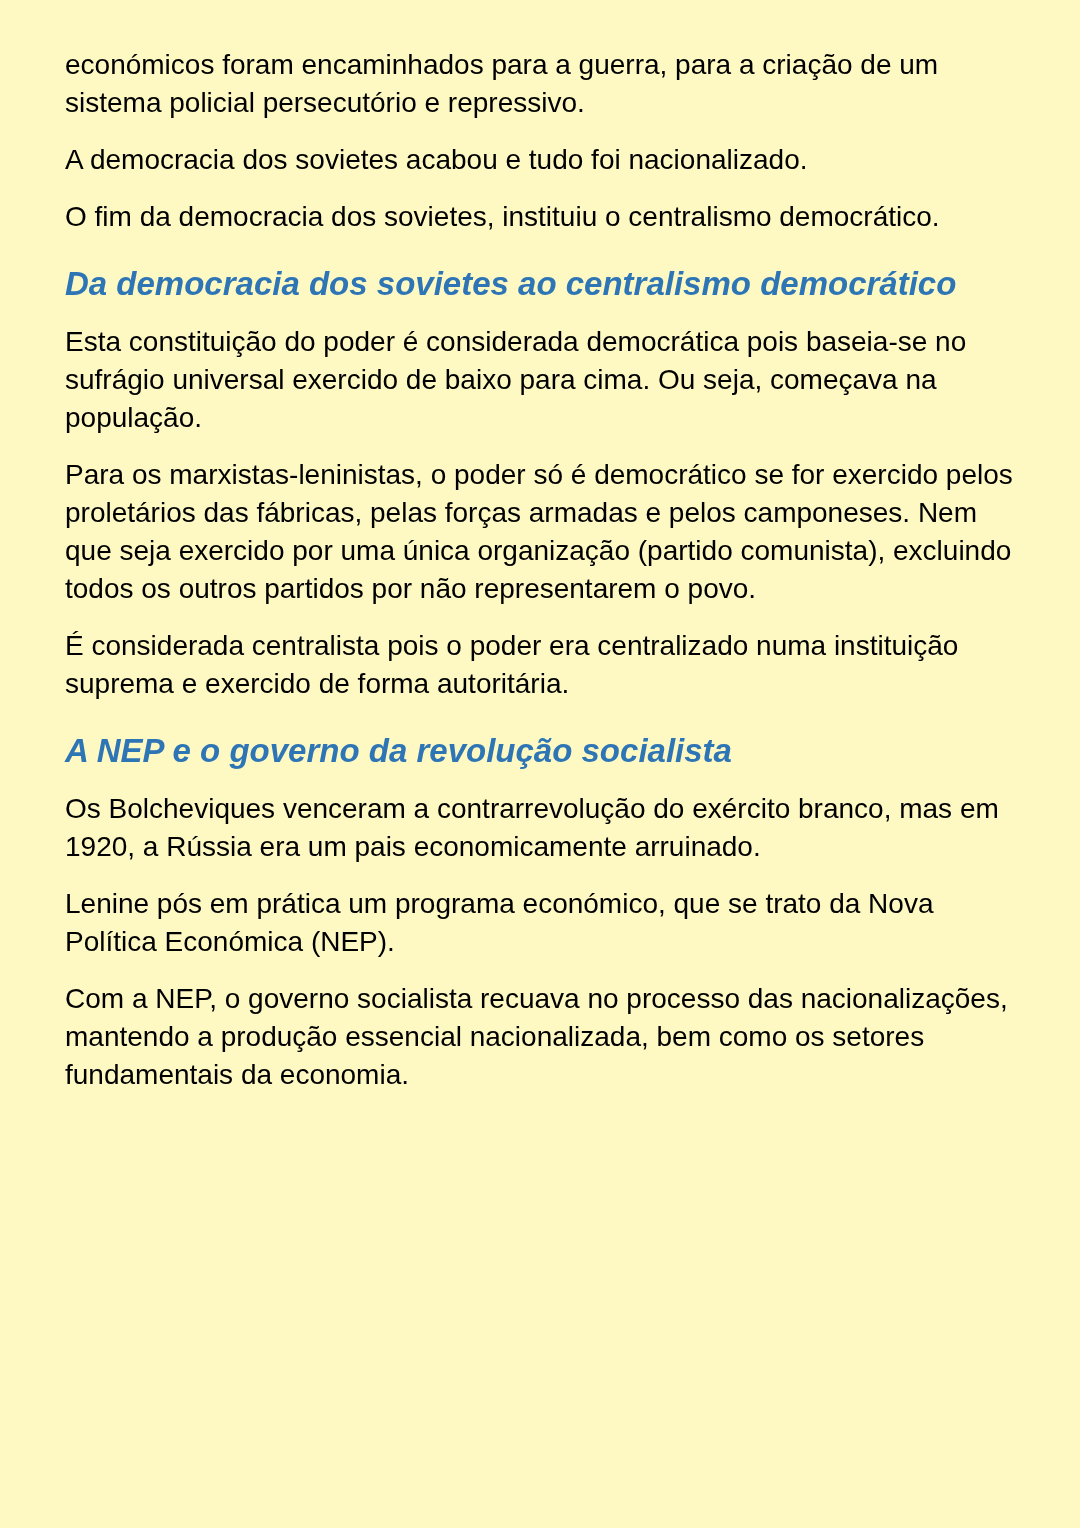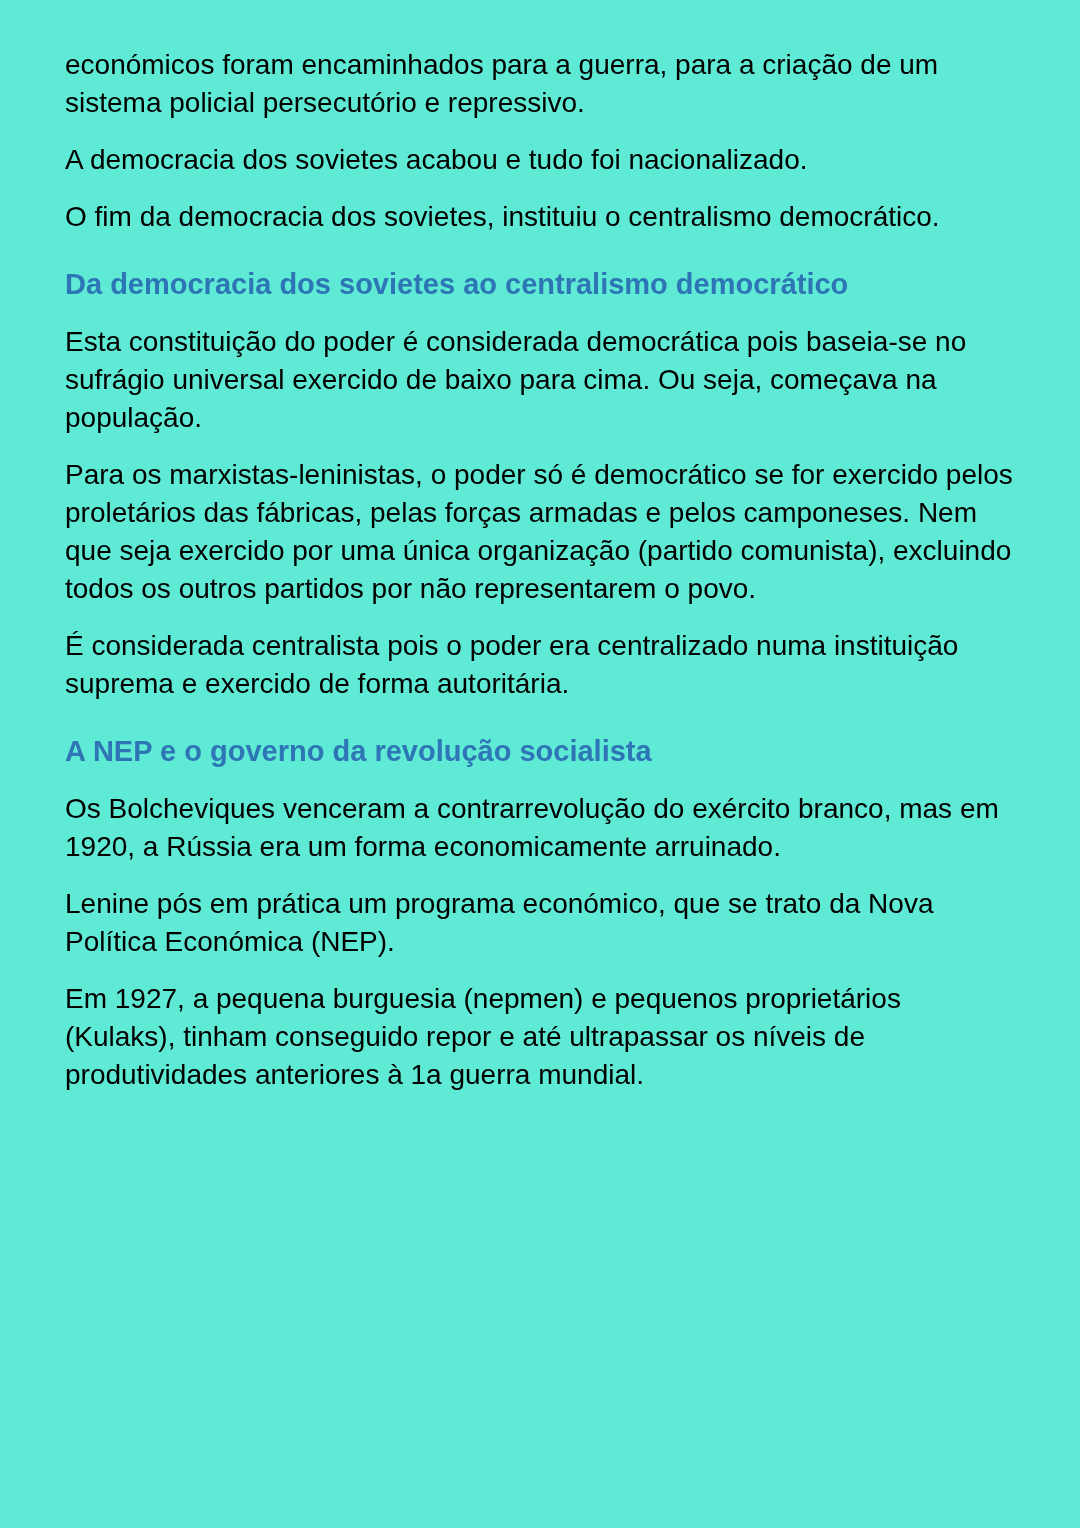--- a/index.html
+++ b/index.html
@@ -11,50 +11,51 @@
     width: 1080px;
     height: 1528px;
     font-family: "Liberation Sans", "DejaVu Sans", sans-serif;
     overflow: hidden;
   }
   .page {
     box-sizing: border-box;
     width: 1080px;
     height: 1528px;
     padding: 46px 65px 40px 65px;
-    background: #5eead4;
+    background: #fef9c3;
   }
   .doc-body {
     width: 950px;
   }
   .para {
     font-size: 28px;
     line-height: 38px;
     color: #000000;
     margin: 0 0 19px 0;
     letter-spacing: 0;
   }
   .heading {
-    font-size: 29px;
+    font-size: 33px;
     line-height: 44px;
     font-weight: bold;
     color: #2e75b6;
     margin: 26px 0 17px 0;
+    font-style: italic;
   }
 </style>
 </head>
 <body>
 
 <div class="page">
   <div class="doc-body">
     <p class="para">económicos foram encaminhados para a guerra, para a criação de um sistema policial persecutório e repressivo.</p>
     <p class="para">A democracia dos sovietes acabou e tudo foi nacionalizado.</p>
     <p class="para">O fim da democracia dos sovietes, instituiu o centralismo democrático.</p>
     <h2 class="heading">Da democracia dos sovietes ao centralismo democrático</h2>
     <p class="para">Esta constituição do poder é considerada democrática pois baseia-se no sufrágio universal exercido de baixo para cima. Ou seja, começava na população.</p>
     <p class="para">Para os marxistas-leninistas, o poder só é democrático se for exercido pelos proletários das fábricas, pelas forças armadas e pelos camponeses. Nem que seja exercido por uma única organização (partido comunista), excluindo todos os outros partidos por não representarem o povo.</p>
     <p class="para">É considerada centralista pois o poder era centralizado numa instituição suprema e exercido de forma autoritária.</p>
     <h2 class="heading">A NEP e o governo da revolução socialista</h2>
-    <p class="para">Os Bolcheviques venceram a contrarrevolução do exército branco, mas em 1920, a Rússia era um forma economicamente arruinado.</p>
+    <p class="para">Os Bolcheviques venceram a contrarrevolução do exército branco, mas em 1920, a Rússia era um pais economicamente arruinado.</p>
     <p class="para">Lenine pós em prática um programa económico, que se trato da Nova Política Económica (NEP).</p>
-    <p class="para">Em 1927, a pequena burguesia (nepmen) e pequenos proprietários (Kulaks), tinham conseguido repor e até ultrapassar os níveis de produtividades anteriores à 1a guerra mundial.</p>
+    <p class="para">Com a NEP, o governo socialista recuava no processo das nacionalizações, mantendo a produção essencial nacionalizada, bem como os setores fundamentais da economia.</p>
   </div>
 </div>
 
 </body></html>

